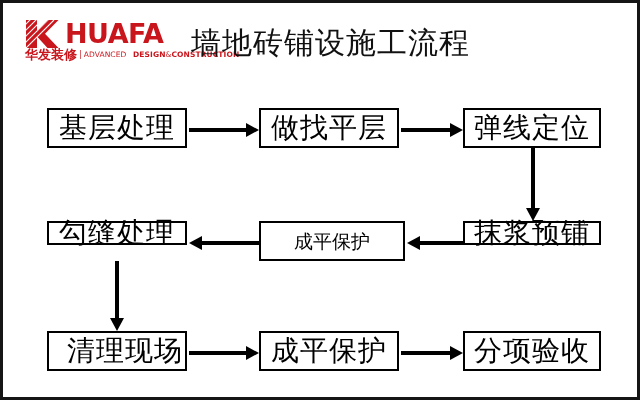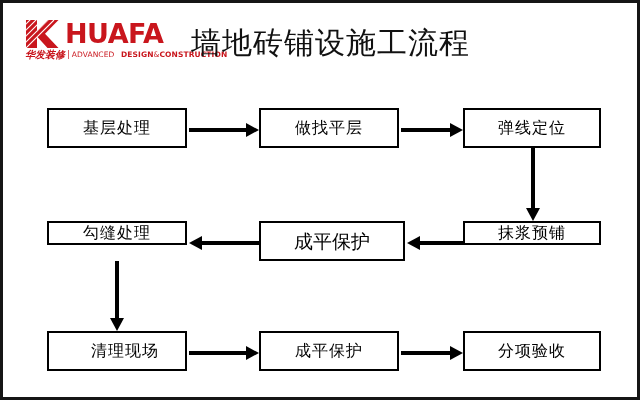--- a/index.html
+++ b/index.html
@@ -50,26 +50,25 @@
     font-family: "DejaVu Sans", "Liberation Sans", sans-serif;
   }
   .logo-sub {
     margin-top: 1px;
     display: flex;
     align-items: center;
     white-space: nowrap;
     line-height: 10px;
   }
   .logo-sub-cn {
-    font-size: 10px;
+    font-size: 13px;
     color: #c9161d;
     font-weight: bold;
     font-family: "DejaVu Sans", sans-serif;
     letter-spacing: 0px;
-    font-style: italic;
   }
   .logo-sub-bar {
     color: #c9161d;
     font-size: 8px;
     margin: 0 2px;
   }
   .logo-sub-en-light {
     font-size: 7.5px;
     color: #c9161d;
     letter-spacing: 0.1px;
@@ -103,21 +102,21 @@
     height: 319px;
   }
   .node {
     position: absolute;
     box-sizing: border-box;
     border: 2px solid #000000;
     background: #ffffff;
     display: flex;
     align-items: center;
     justify-content: center;
-    font-size: 16px;
+    font-size: 28px;
     line-height: 20px;
     color: #000000;
     letter-spacing: 1px;
     font-family: "DejaVu Sans", sans-serif;
     white-space: nowrap;
   }
   .node.wide { font-size: 19px; letter-spacing: 0px; }
 
   
   .arrow-h, .arrow-v { position: absolute; }

